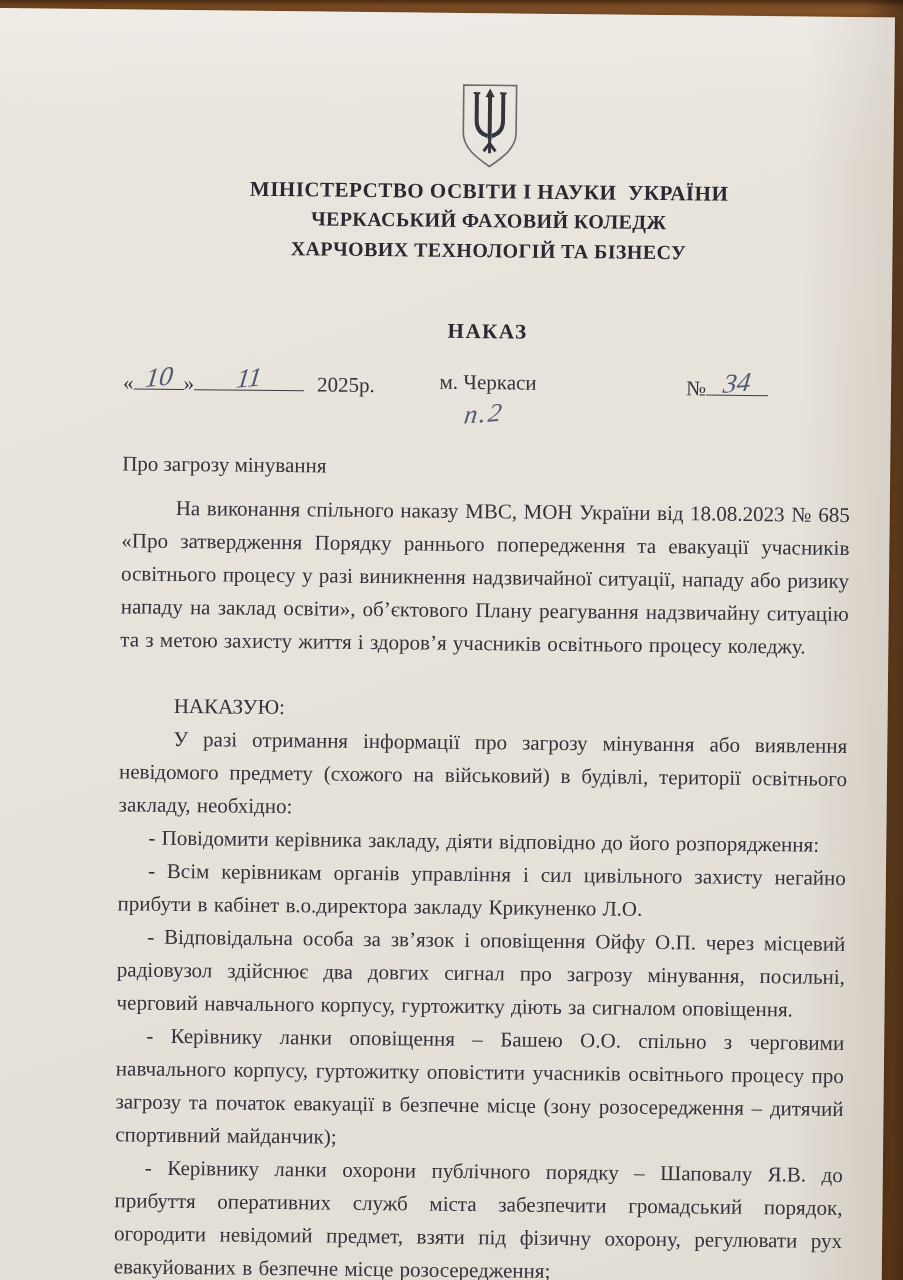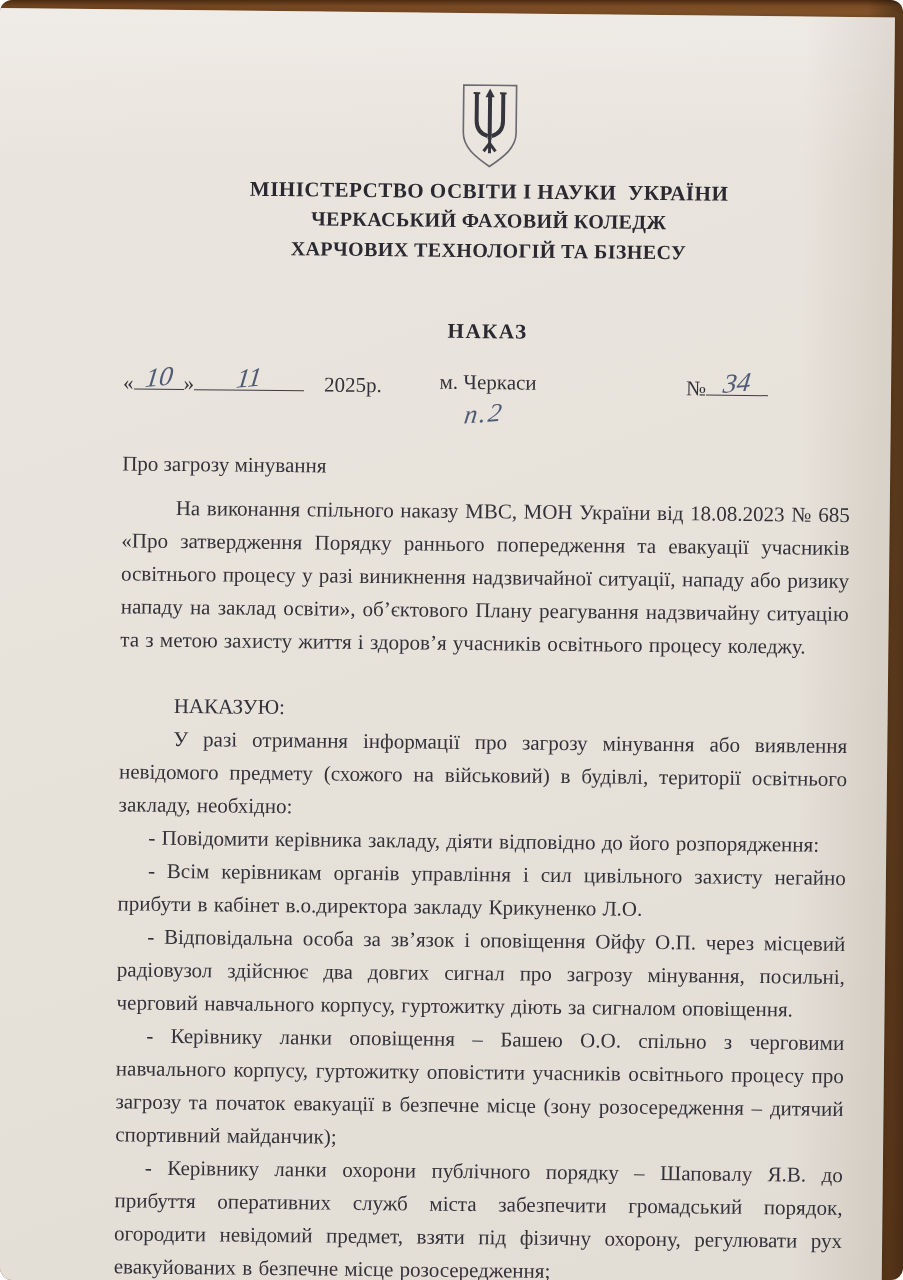--- a/index.html
+++ b/index.html
@@ -4,21 +4,20 @@
 <style>
   html,body{margin:0;padding:0;}
   .photo{
     position:relative;
     width:903px;height:1280px;
     overflow:hidden;
     background:
       linear-gradient(90deg, rgba(0,0,0,0) 96%, rgba(0,0,0,.35) 100%),
       linear-gradient(180deg, #4a2b12 0px, #7b4b24 6px, #8a5a2e 14px, #6f431f 100%);
     font-family:"Liberation Serif","DejaVu Serif",serif;
-    border-radius:12px;
   }
   .paper{
     position:absolute;
     left:-10px;top:8px;
     width:905px;height:1300px;
     transform:rotate(0.6deg);
     transform-origin:0 0;
     background:
       linear-gradient(90deg, rgba(255,255,255,0) 90%, rgba(90,70,50,.10) 99%),
       linear-gradient(180deg, rgba(255,255,255,.25) 0%, rgba(255,255,255,0) 12%),
@@ -96,21 +95,21 @@
       </svg>
 
       <p class="ministry center">МІНІСТЕРСТВО ОСВІТИ І НАУКИ  УКРАЇНИ</p>
       <p class="college center">ЧЕРКАСЬКИЙ ФАХОВИЙ КОЛЕДЖ</p>
       <p class="college center">ХАРЧОВИХ ТЕХНОЛОГІЙ ТА БІЗНЕСУ</p>
 
       <p class="order-title center">НАКАЗ</p>
 
       <div class="date-row">
         <div class="date-left">
-          <span>«</span><span class="blank" style="width:50px"><span class="hw">10</span></span><span>»</span><span class="blank" style="width:110px"><span class="hw">11</span></span><span style="margin-left:20px">2025р.</span>
+          <span>«</span><span class="blank" style="width:50px"><span class="hw">10</span></span><span>»</span><span class="blank" style="width:110px"><span class="hw">11</span></span><span style="margin-left:13px">2025р.</span>
         </div>
         <div class="city-wrap">
           <span>м. Черкаси</span>
           <span class="hw hw-p2">п.2</span>
         </div>
         <div class="num-wrap">
           <span>№</span><span class="blank" style="width:62px"><span class="hw">34</span></span>
         </div>
       </div>
 

